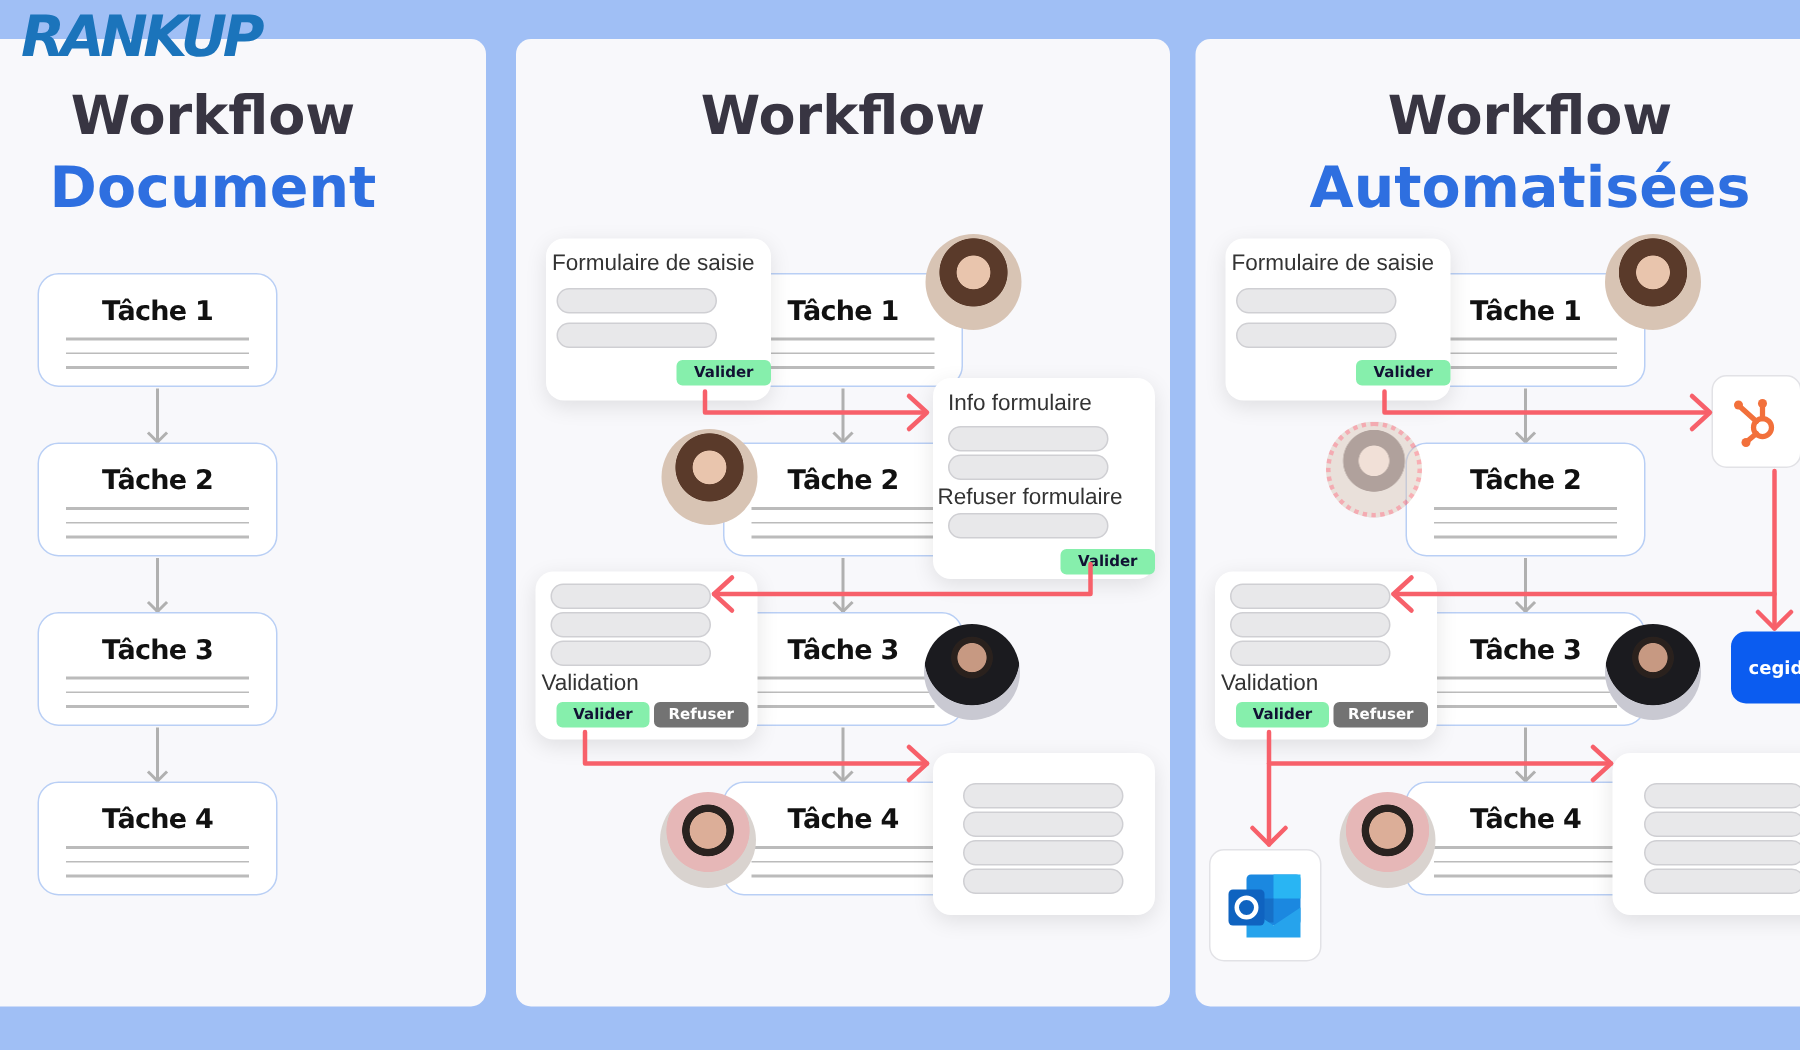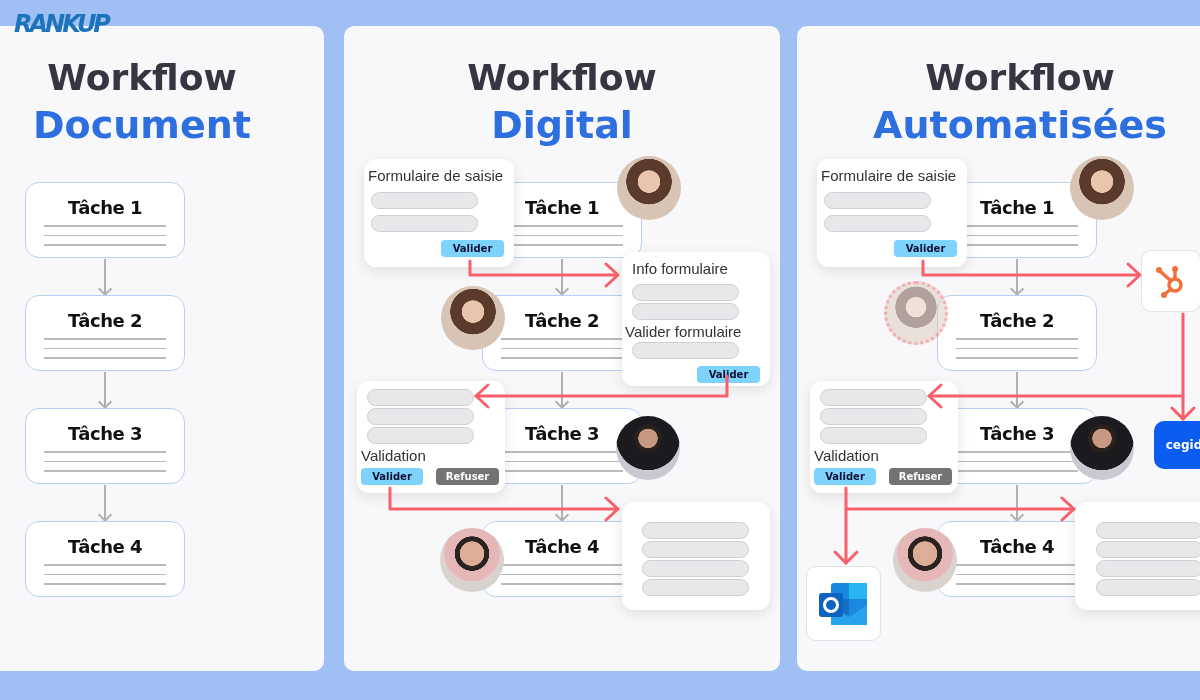--- a/index.html
+++ b/index.html
@@ -17,21 +17,21 @@
     border-radius: 10px;
     overflow: hidden;
   }
   #p1 { left: -20px; width: 344px; }
   #p2 { left: 344px; width: 436px; }
   #p3 { left: 797px; width: 420px; }
 
   .logo {
     position: absolute; left: 14px; top: 4px; z-index: 10;
     font-family: "DejaVu Sans", sans-serif; font-weight: bold;
-    font-size: 24px; letter-spacing: -3px; color: #1b74bb;
+    font-size: 38px; letter-spacing: -3px; color: #1b74bb;
     font-style: italic; line-height: 40px;
   }
 
   .title {
     position: absolute; width: 100%; text-align: center;
     font-family: "DejaVu Sans", sans-serif; font-weight: bold;
     line-height: 1;
   }
   .title .l1 { display:block; color: #383542; font-size: 36px; }
   .title .l2 { display:block; color: #2e6fe0; font-size: 38px; margin-top: 10px; }
@@ -62,21 +62,21 @@
   .card .lbl { position:absolute; font-size: 15px; color: #333; white-space: nowrap; }
   .field {
     position: absolute; height: 17px; background: #e8e8ea;
     border: 1px solid #cfcfd3; border-radius: 9px;
   }
   .btn {
     position: absolute; height: 17px; border-radius: 4px;
     font-family: "DejaVu Sans", sans-serif; font-size: 10px; font-weight: bold;
     text-align: center; line-height: 17px;
   }
-  .btn.ok { background: #7dd3fc; color: #113; }
+  .btn.ok { background: #86efac; color: #113; margin-left: 10px; }
   .btn.no { background: #737373; color: #fff; }
 
   .avatar {
     position: absolute; width: 64px; height: 64px; border-radius: 50%;
     z-index: 6; overflow: hidden;
   }
   .av-f { background: radial-gradient(circle at 50% 40%, #e9c5ad 0 22%, #5a3a2a 23% 45%, #d8c4b4 46%); }
   .av-m1 { background: radial-gradient(circle at 50% 35%, #c79982 0 18%, #2a211d 19% 26%, #1b1b1f 27% 60%, #c9c9d2 61%); }
   .av-m2 { background: radial-gradient(circle at 50% 40%, #dcae98 0 24%, #2a2320 25% 34%, #e6b7b7 35% 55%, #d9d3cf 56%); }
   .av-ghost { opacity: 0.45; border: 3px dotted #f0505a; }
@@ -144,21 +144,20 @@
         <i></i>
         <i></i>
         <i></i>
       </div>
   </div>
 </div>
 
 <div class="panel" id="p2">
   <div class="title" style="top:34px;">
     <span class="l1">Workflow</span>
-    <span class="l2">Digital</span>
   </div>
 
   <div class="task" style="left:138px; top:156px;">
     <span class="tname">Tâche 1</span>
     <div class="lines">
         <i></i>
         <i></i>
         <i></i>
       </div>
   </div>
@@ -200,21 +199,21 @@
     <span class="lbl" style="left:4px; top:8px;">Formulaire de saisie</span>
     <div class="field" style="left:7px; top:33px; width:107px;"></div>
     <div class="field" style="left:7px; top:56px; width:107px;"></div>
     <div class="btn ok" style="left:77px; top:81px; width:63px;">Valider</div>
   </div>
 
   <div class="card" style="left:278px; top:226px; width:148px; height:134px;">
     <span class="lbl" style="left:10px; top:8px;">Info formulaire</span>
     <div class="field" style="left:10px; top:32px; width:107px;"></div>
     <div class="field" style="left:10px; top:51px; width:107px;"></div>
-    <span class="lbl" style="left:3px; top:71px;">Valider formulaire</span>
+    <span class="lbl" style="left:3px; top:71px;">Refuser formulaire</span>
     <div class="field" style="left:10px; top:90px; width:107px;"></div>
     <div class="btn ok" style="left:75px; top:114px; width:63px;">Valider</div>
   </div>
 
   <div class="card" style="left:13px; top:355px; width:148px; height:112px;">
     <div class="field" style="left:10px; top:8px; width:107px;"></div>
     <div class="field" style="left:10px; top:27px; width:107px;"></div>
     <div class="field" style="left:10px; top:46px; width:107px;"></div>
     <span class="lbl" style="left:4px; top:66px;">Validation</span>
     <div class="btn ok" style="left:4px; top:87px; width:62px;">Valider</div>

